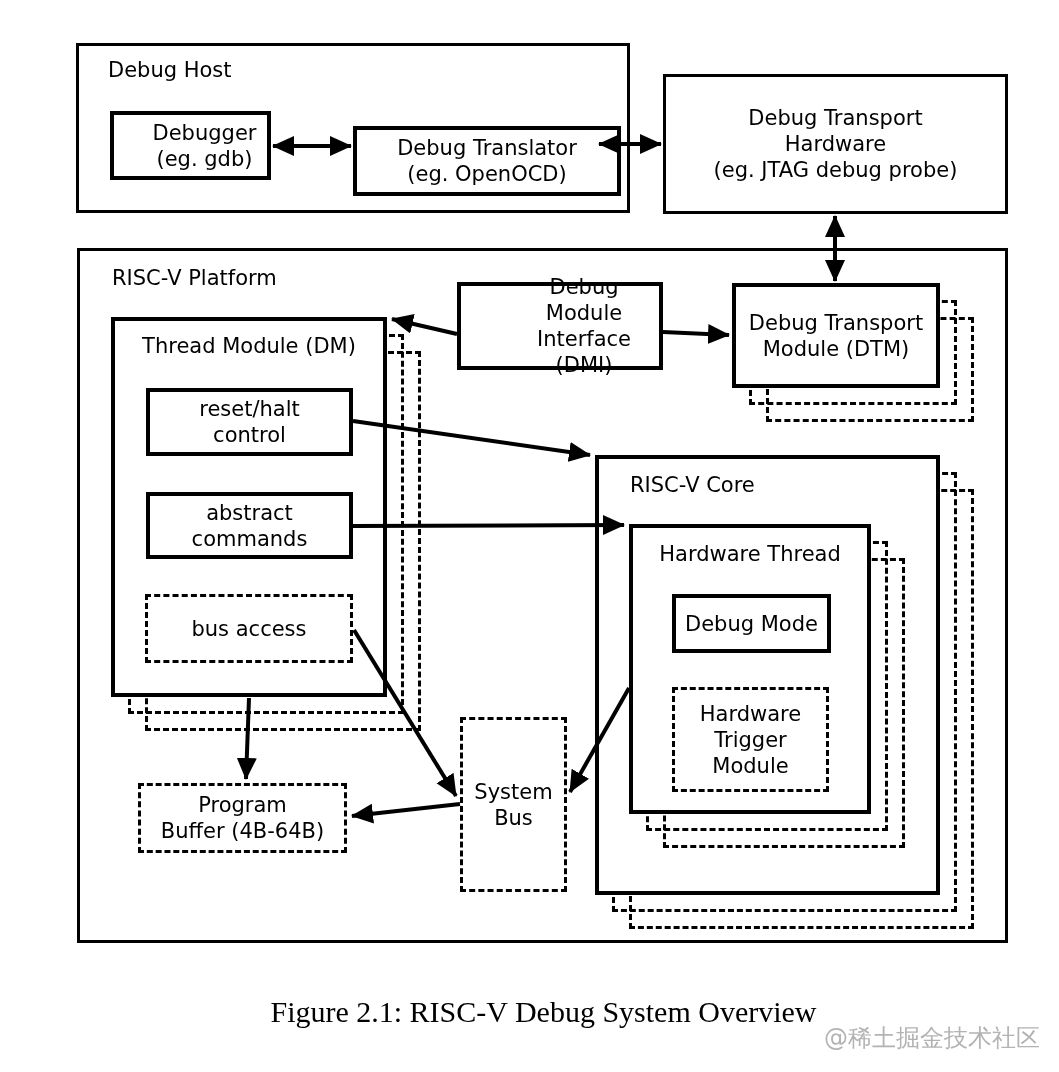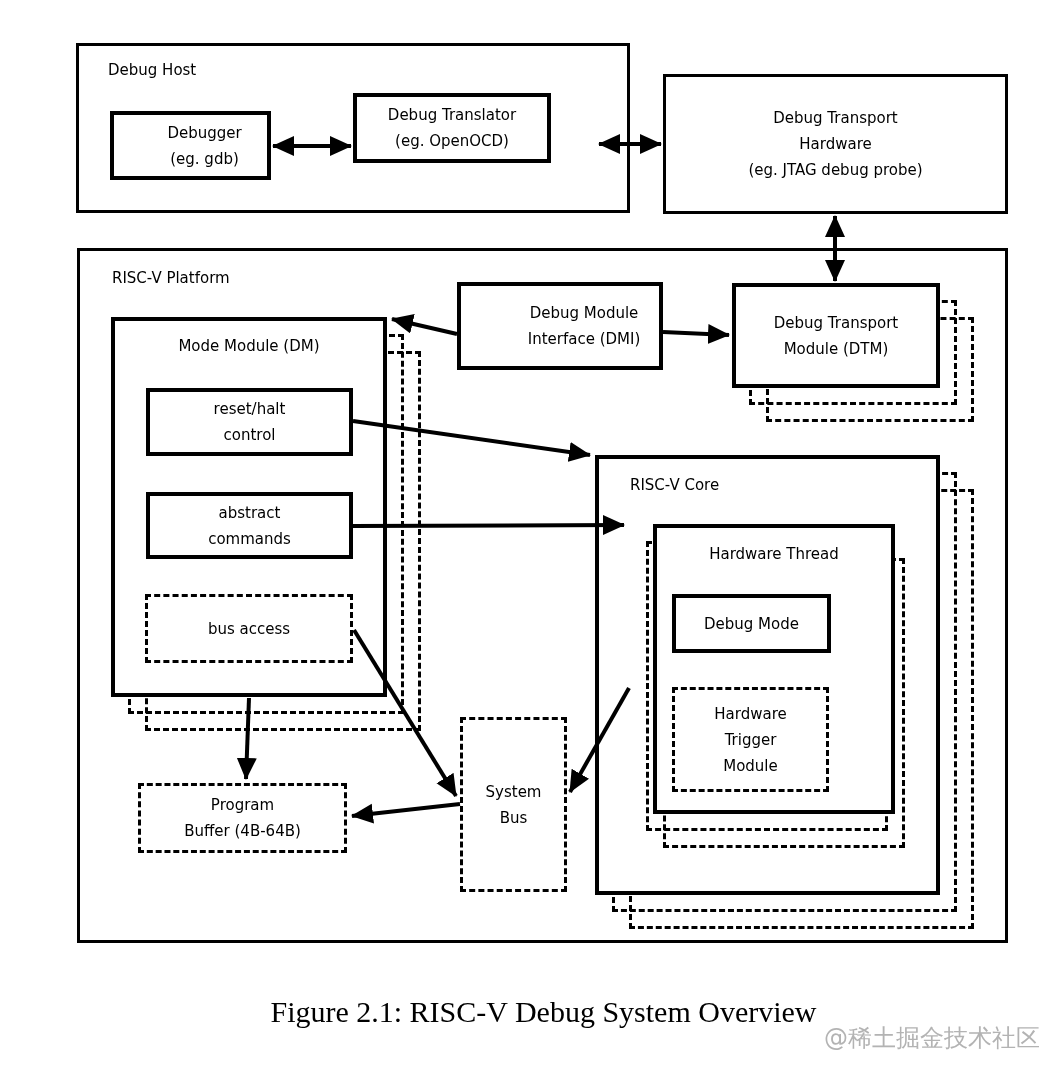--- a/index.html
+++ b/index.html
@@ -3,21 +3,21 @@
 <meta charset="utf-8">
 <style>
   html,body{margin:0;padding:0;background:#fff;}
   .canvas{position:relative;width:1059px;height:1072px;background:#ffffff;
           font-family:"DejaVu Sans","Liberation Sans",sans-serif;color:#000;overflow:hidden;}
   .b{position:absolute;box-sizing:border-box;}
   .s3{border:3px solid #000;}
   .s4{border:4px solid #000;}
   .d3{border:3px dashed #000;}
   .white{background:#ffffff;}
-  .lbl{font-size:15px;line-height:26px;white-space:pre-line;}
+  .lbl{font-size:21px;line-height:26px;white-space:pre-line;}
   .cc{display:flex;align-items:center;justify-content:center;text-align:center;}
   .tl{position:absolute;}
   .arrows{position:absolute;left:0;top:0;pointer-events:none;}
   .caption{position:absolute;left:28px;right:0;top:995px;text-align:center;
            font-family:"Liberation Serif","DejaVu Serif",serif;font-size:30px;}
   .watermark{position:absolute;right:19px;top:1022px;font-size:24px;color:#b3b3b3;}
 </style>
 </head>
 <body>
 
@@ -38,44 +38,44 @@
   </div>
 
   <div class="b d3" style="left:145px;top:351px;width:276px;height:380px;"></div>
   <div class="b d3" style="left:128px;top:334px;width:276px;height:380px;"></div>
   <div class="b d3" style="left:766px;top:317px;width:208px;height:105px;"></div>
   <div class="b d3" style="left:749px;top:300px;width:208px;height:105px;"></div>
   <div class="b d3" style="left:629px;top:489px;width:345px;height:440px;"></div>
   <div class="b d3" style="left:612px;top:472px;width:345px;height:440px;"></div>
 
   <div class="b s4 white" style="left:111px;top:317px;width:276px;height:380px;">
-    <div class="tl lbl" style="left:0;top:12px;width:100%;text-align:center;">Mode Module (DM)</div>
+    <div class="tl lbl" style="left:0;top:12px;width:100%;text-align:center;">Thread Module (DM)</div>
   </div>
 
   <div class="b s4 white cc lbl" style="left:732px;top:283px;width:208px;height:105px;">
     <span>Debug Transport
 Module (DTM)</span>
   </div>
 
   <div class="b s4 white" style="left:595px;top:455px;width:345px;height:440px;">
     <div class="tl lbl" style="left:31px;top:13px;">RISC-V Core</div>
   </div>
 
   <div class="b d3" style="left:663px;top:558px;width:242px;height:290px;"></div>
   <div class="b d3" style="left:646px;top:541px;width:242px;height:290px;"></div>
-  <div class="b s4 white" style="left:629px;top:524px;width:242px;height:290px;margin-left:24px;">
+  <div class="b s4 white" style="left:629px;top:524px;width:242px;height:290px;">
     <div class="tl lbl" style="left:0;top:13px;width:100%;text-align:center;">Hardware Thread</div>
   </div>
 
   <div class="b s4 white cc lbl" style="left:110px;top:111px;width:161px;height:69px;padding-left:28px;">
     <span>Debugger
 (eg. gdb)</span>
   </div>
 
-  <div class="b s4 white cc lbl" style="left:353px;top:93px;width:198px;height:70px;">
+  <div class="b s4 white cc lbl" style="left:353px;top:126px;width:268px;height:70px;">
     <span>Debug Translator
 (eg. OpenOCD)</span>
   </div>
 
   <div class="b s4 white cc lbl" style="left:457px;top:282px;width:206px;height:88px;padding-left:48px;">
     <span>Debug Module
 Interface (DMI)</span>
   </div>
 
   <div class="b s4 white cc lbl" style="left:146px;top:492px;width:207px;height:67px;">

